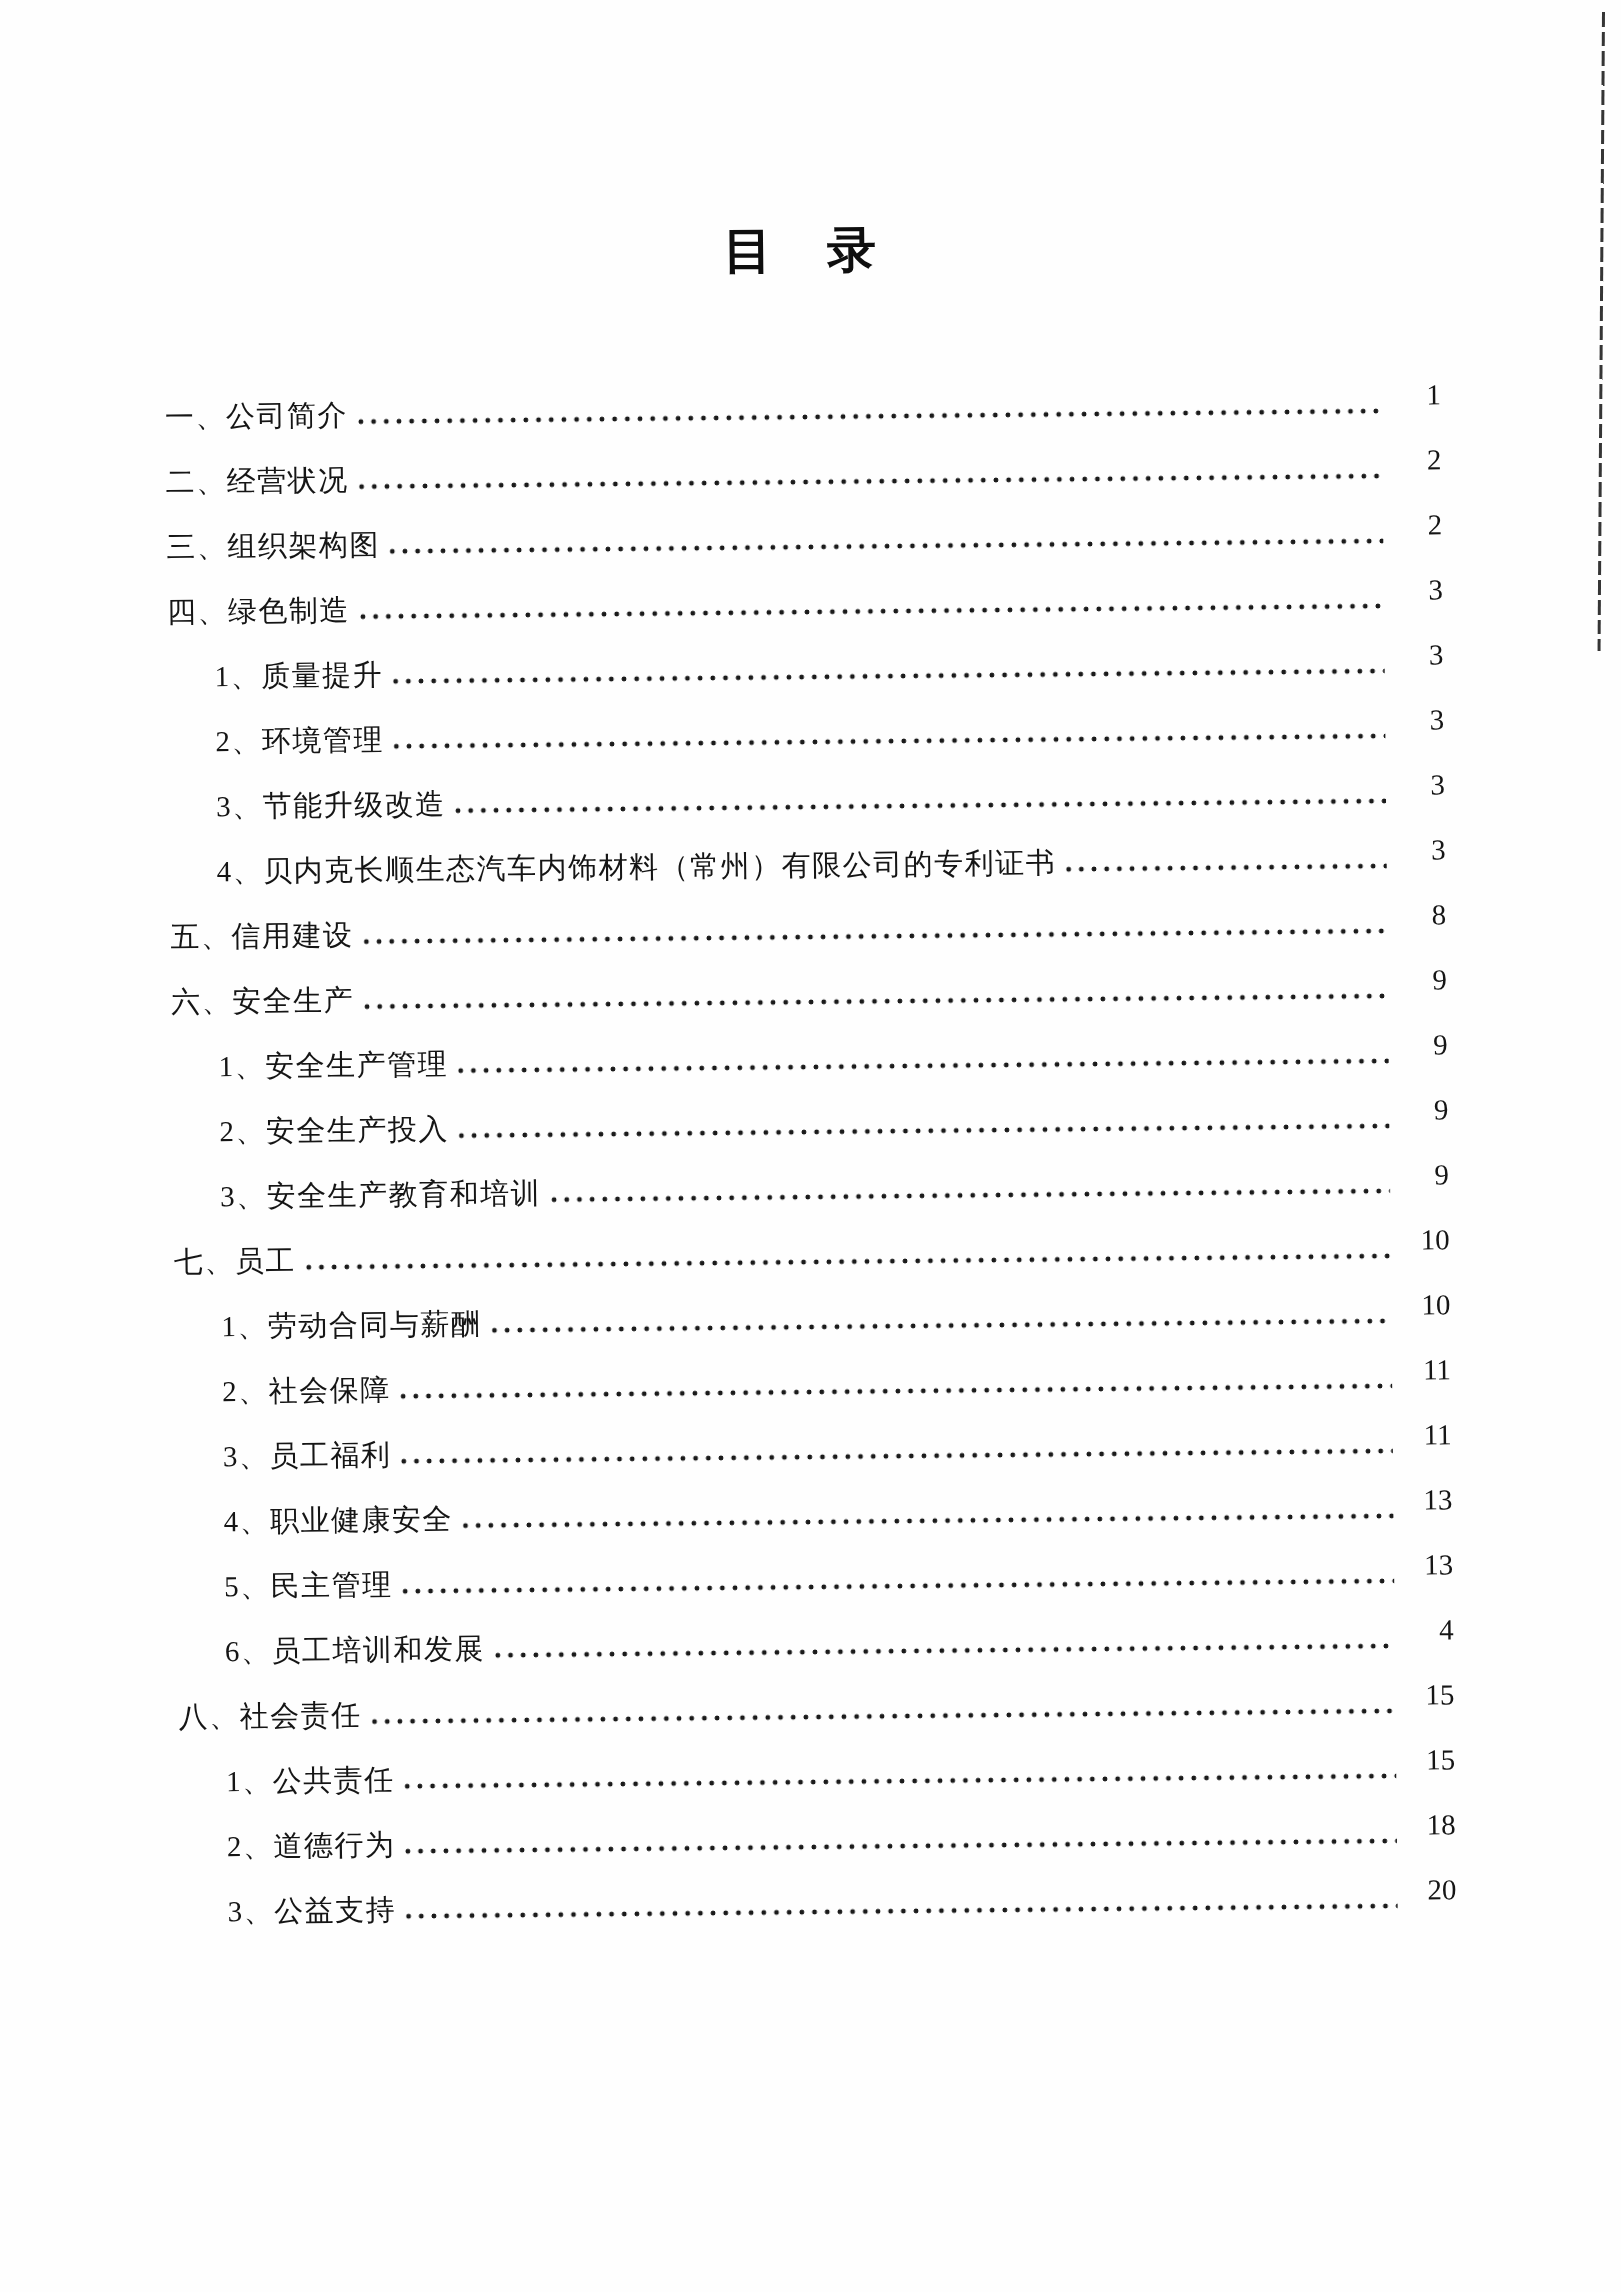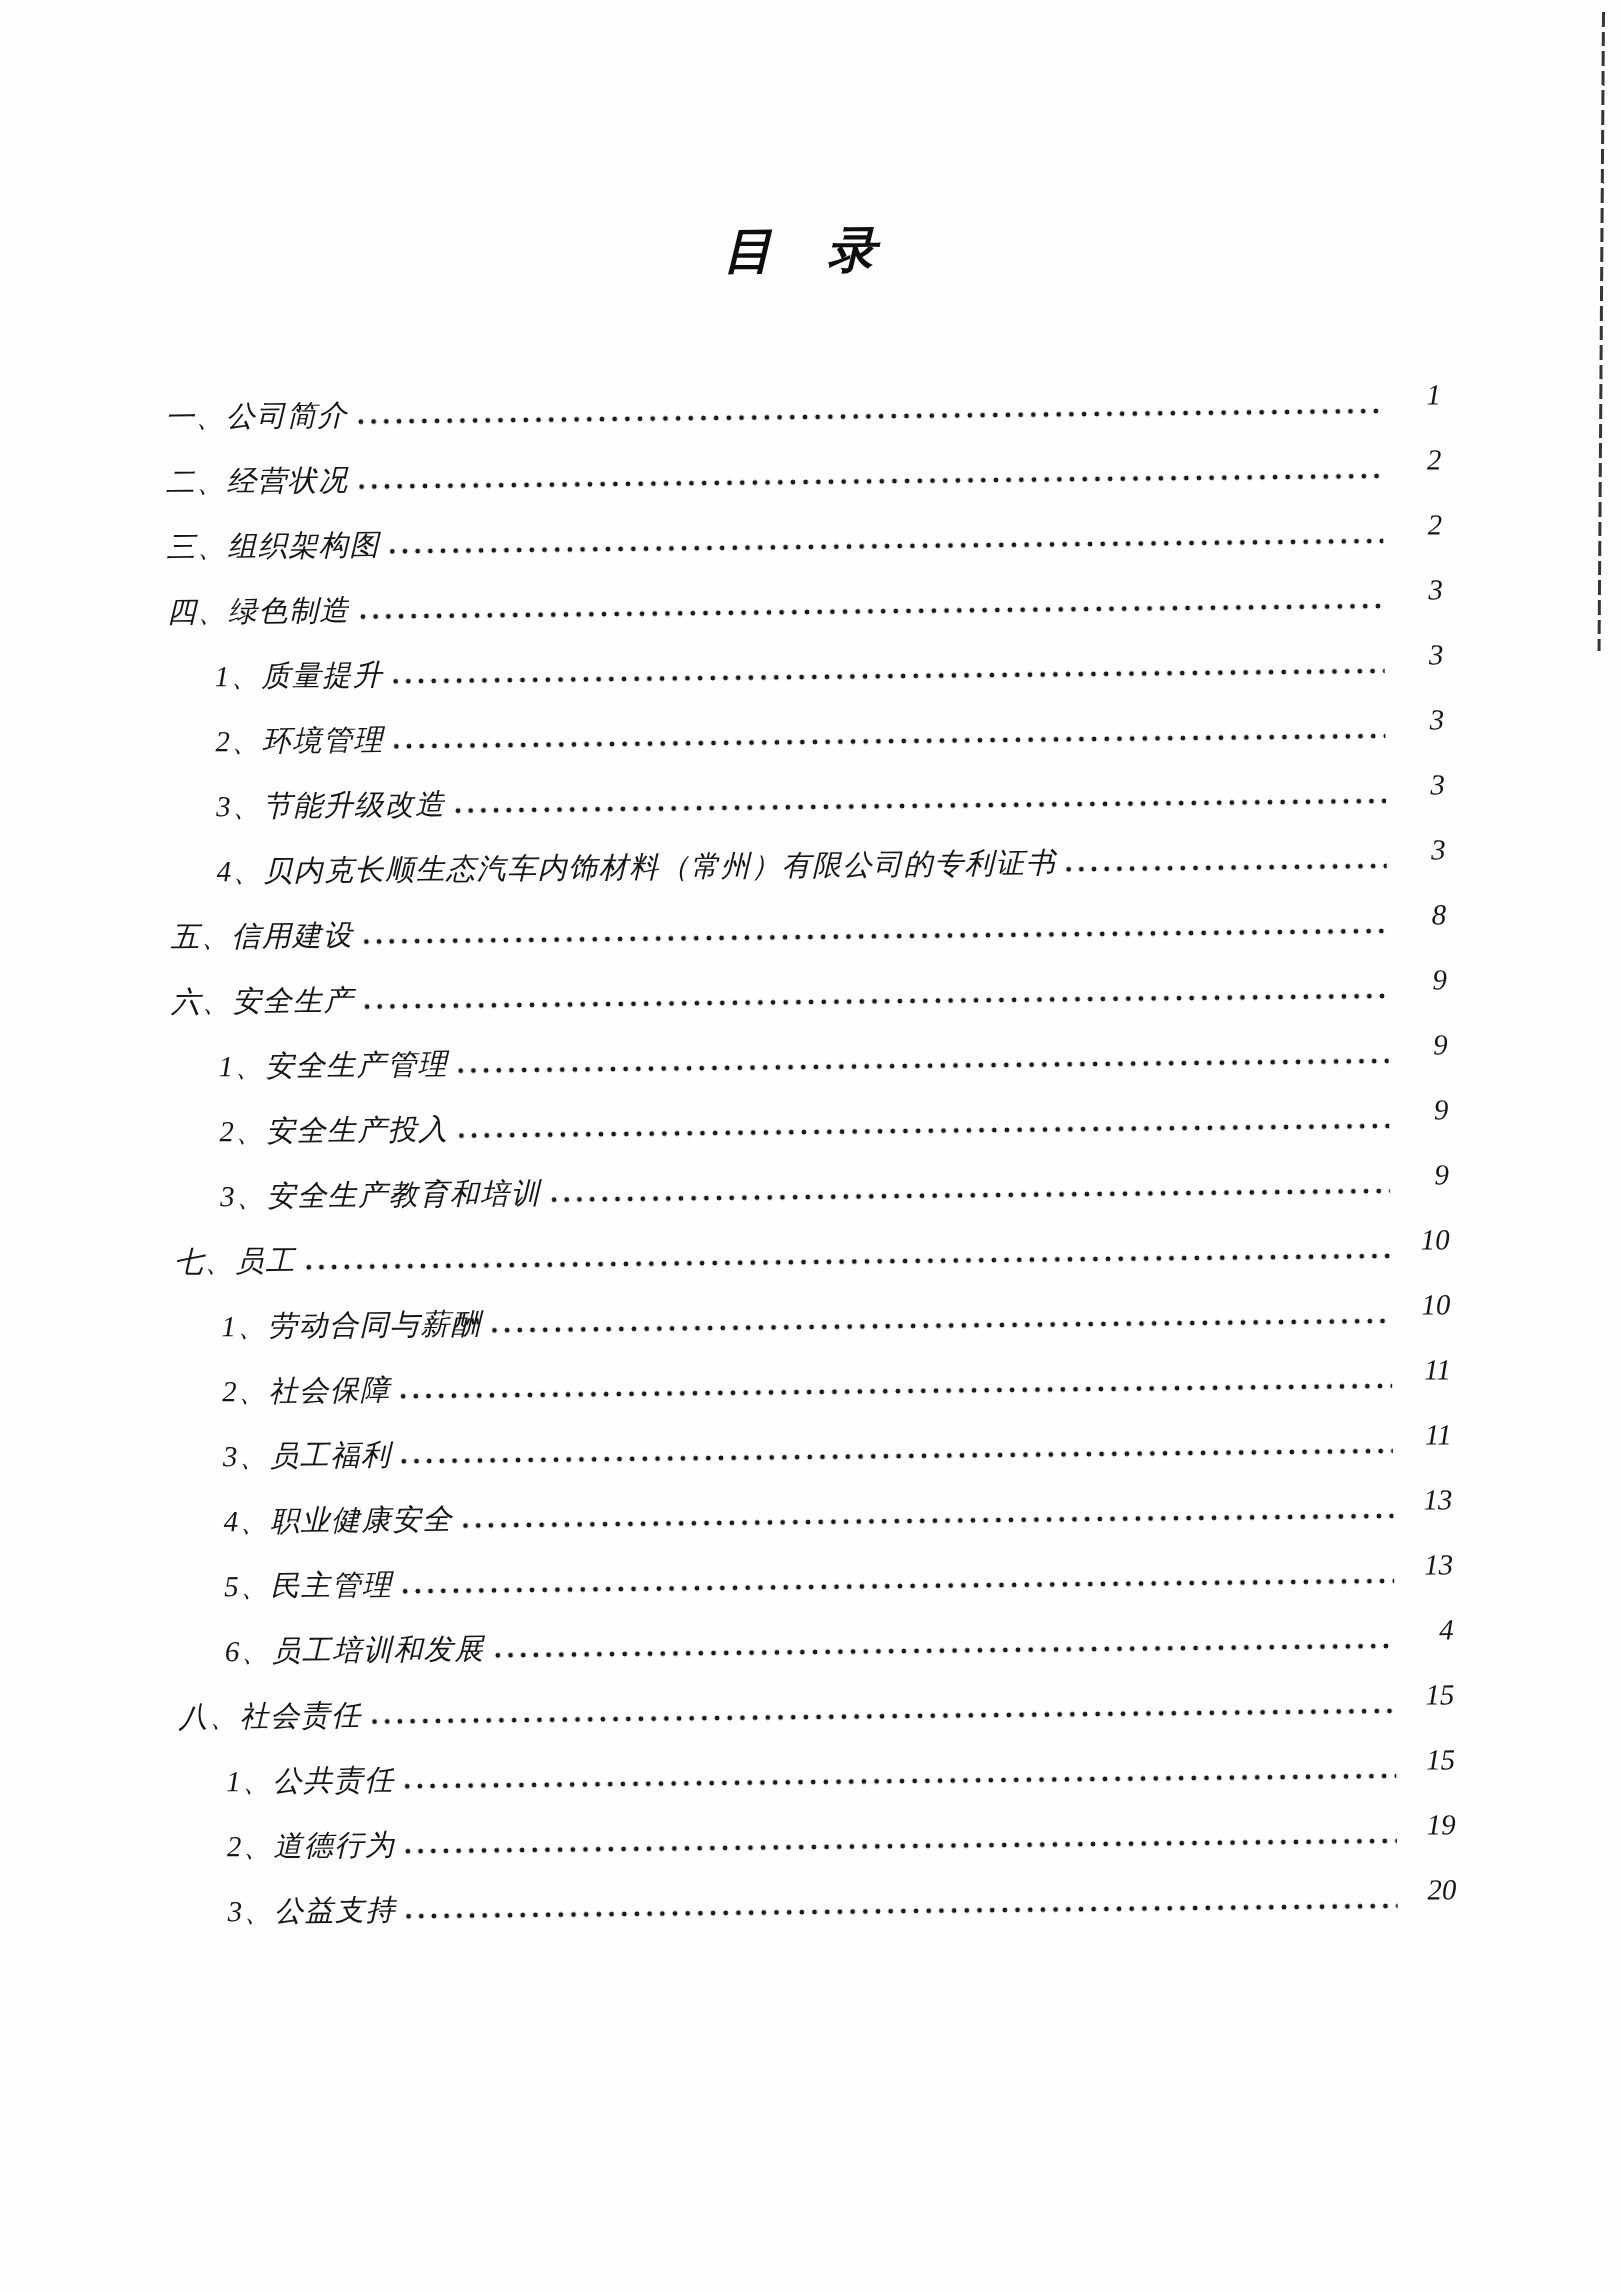--- a/index.html
+++ b/index.html
@@ -6,21 +6,20 @@
   html, body { background: #ffffff; }
 
   .page {
     position: relative;
     width: 1621px;
     height: 2293px;
     background: #fefefe;
     overflow: hidden;
     font-family: "Liberation Serif", "DejaVu Serif", serif;
     color: #151515;
-    font-style: italic;
   }
 
   
   .content {
     position: absolute;
     left: 172px;
     top: 218px;
     width: 1276px;
     transform: rotate(-0.6deg);
     transform-origin: 50% 50%;
@@ -205,21 +204,21 @@
           <span class="toc-page">15</span>
         </div>
         <div class="toc-row level-2">
           <span class="toc-label">1、公共责任</span>
           <span class="toc-dots"></span>
           <span class="toc-page">15</span>
         </div>
         <div class="toc-row level-2">
           <span class="toc-label">2、道德行为</span>
           <span class="toc-dots"></span>
-          <span class="toc-page">19</span>
+          <span class="toc-page">18</span>
         </div>
         <div class="toc-row level-2">
           <span class="toc-label">3、公益支持</span>
           <span class="toc-dots"></span>
           <span class="toc-page">20</span>
         </div>
       </div>
   </div>
   <div class="scan-line"></div>
 </div>

